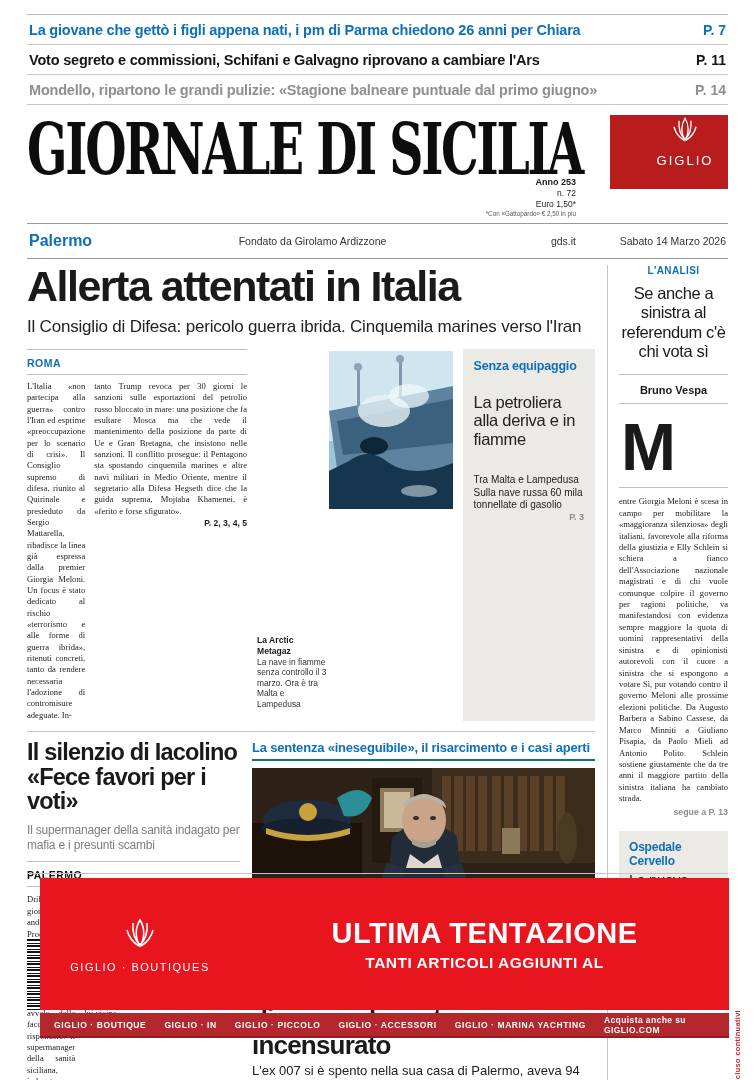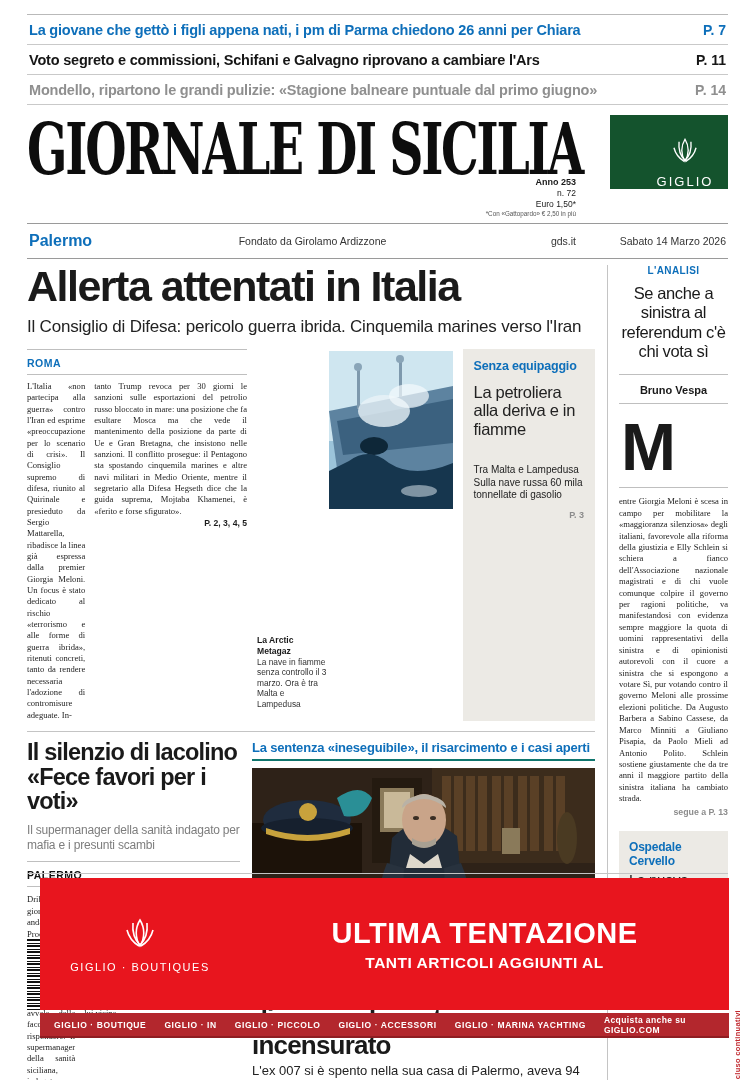--- a/index.html
+++ b/index.html
@@ -13,21 +13,21 @@
   .teaser { display:flex; justify-content:space-between; align-items:center; padding:7px 2px 6px 2px; border-bottom:1px solid #c9c9c9; }
   .teaser .t-text { font-size:14.5px; font-weight:bold; letter-spacing:-0.2px; }
   .teaser .t-page { font-size:14px; font-weight:bold; white-space:nowrap; }
   .teaser.blue .t-text, .teaser.blue .t-page { color:#0e6fba; }
   .teaser.black .t-text, .teaser.black .t-page { color:#161616; }
   .teaser.gray .t-text, .teaser.gray .t-page { color:#8f8f8f; }
 
   
   .masthead { position:relative; height:108px; margin-top:6px; }
   .mast-title { position:absolute; left:0; top:-4px; font-family:"DejaVu Serif", serif; font-weight:bold; font-size:64px; letter-spacing:-3px; transform:scaleX(0.74) scaleY(1.12); transform-origin:left top; white-space:nowrap; color:#0d0d0d; }
-  .mast-logo { position:absolute; right:0; top:4px; width:118px; height:74px; background:#14532d; display:flex; flex-direction:column; align-items:center; justify-content:flex-end; gap:2px;padding-left:32px; }
+  .mast-logo { position:absolute; right:0; top:4px; width:118px; height:74px; background:#b91c1c; display:flex; flex-direction:column; align-items:center; justify-content:flex-start; gap:2px;padding-left:32px; }
   .mast-logo .brand { color:#fff; font-size:13px; letter-spacing:2px; font-weight:400; }
   .mast-info { position:absolute; right:152px; top:66px; text-align:right; line-height:1.25; }
   .mast-info .a { font-size:9px; font-weight:bold; }
   .mast-info .b { font-size:8.5px; }
   .mast-info .c { font-size:8.5px; }
   .mast-info .d { font-size:6.3px; color:#555; }
 
   
   .dateline { display:flex; align-items:center; border-top:1px solid #9a9a9a; border-bottom:1px solid #9a9a9a; padding:8px 2px; margin-top:4px; }
   .dateline .city { color:#0e6fba; font-size:16px; font-weight:bold; flex:0 0 170px; }
@@ -53,23 +53,23 @@
   .pageref { text-align:right; font-size:8.6px; font-weight:bold; color:#1c1c1c; margin-top:1px; }
 
   .lead-photo-block { width:200px; position:relative; }
   .lead-photo { width:124px; height:158px; position:absolute; right:0; top:2px; }
   .lead-caption { position:absolute; left:0; bottom:12px; width:72px; line-height:1.25; }
   .lead-caption .cap-t { font-size:8.6px; font-weight:bold; }
   .lead-caption .cap-b { font-size:8.4px; color:#333; }
 
   .graybox { background:#eceae5; padding:10px 11px; width:135px; }
   .graybox .gb-kicker { color:#0e6fba; font-size:12.5px; font-weight:bold; letter-spacing:-0.2px; }
-  .graybox .gb-title { font-size:16.5px; font-weight:400; color:#222; line-height:1.12; margin-top:10px; letter-spacing:-0.3px; }
+  .graybox .gb-title { font-size:16.5px; font-weight:400; color:#222; line-height:1.12; margin-top:20px; letter-spacing:-0.3px; }
   .graybox .gb-text { font-size:10px; color:#222; line-height:1.25; margin-top:26px; }
-  .graybox .gb-page { text-align:right; font-size:9px; font-weight:bold; color:#8c8c8c; margin-top:8px; }
+  .graybox .gb-page { text-align:right; font-size:9px; font-weight:bold; color:#8c8c8c; margin-top:0; }
 
   .mid-rule { border-top:1px solid #c4c4c4; margin:10px 0 8px 0; }
 
   .mid-row { display:flex; gap:12px; }
   .iacolino { width:225px; }
   .iac-headline { font-size:23.5px; font-weight:bold; letter-spacing:-0.8px; line-height:1.04; }
   .iac-stand { font-size:12px; color:#7d7d7d; line-height:1.25; margin-top:10px; letter-spacing:-0.2px; }
   .iac-kicker-rule { border-top:1px solid #bfbfbf; border-bottom:1px solid #bfbfbf; padding:3px 0; margin:8px 0 7px 0; }
   .byline { text-align:right; font-size:8.8px; margin-top:1px; }
   .byline .nm { font-weight:bold; color:#1c1c1c; }

